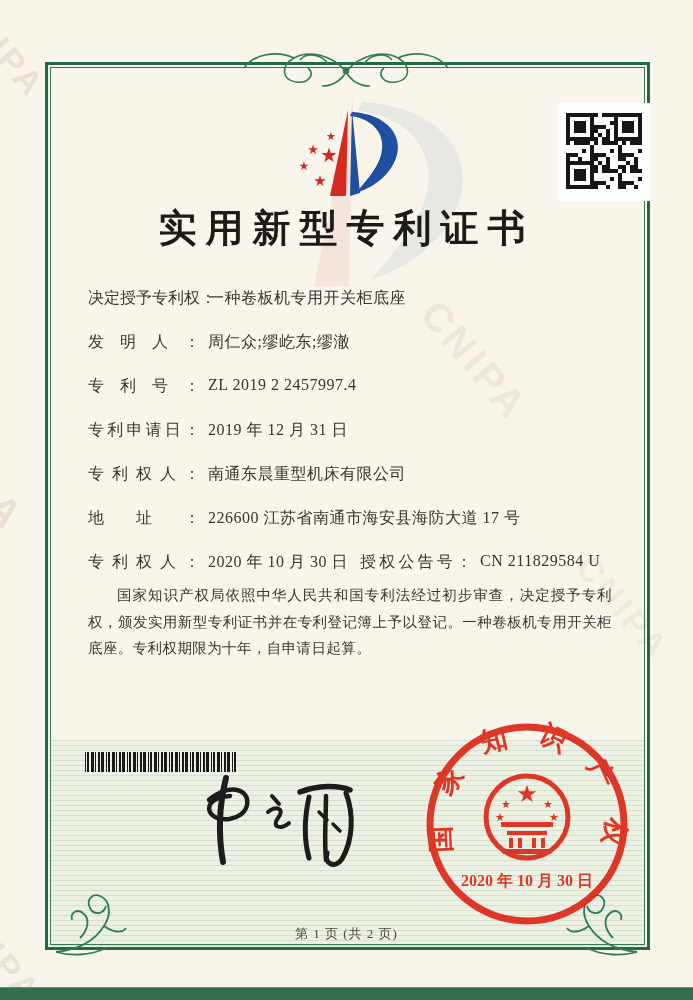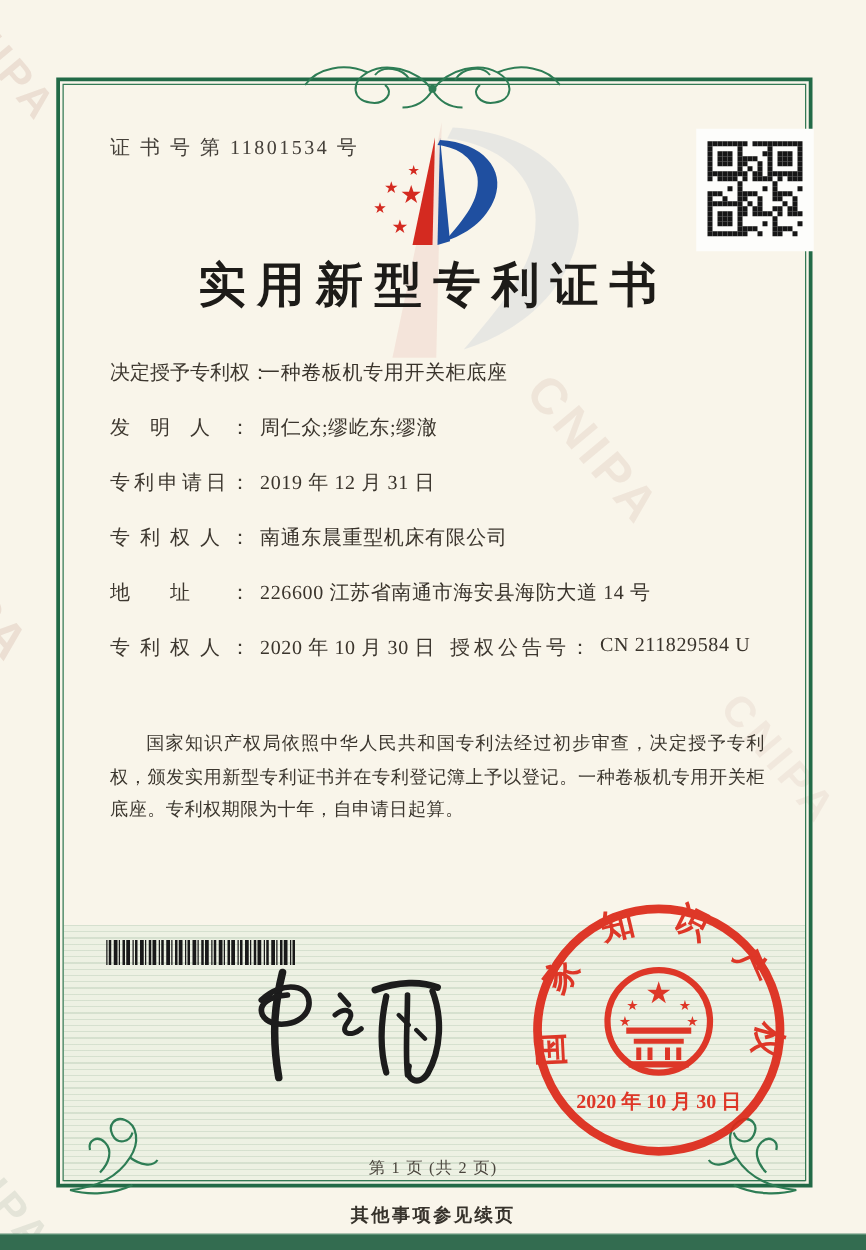--- a/index.html
+++ b/index.html
@@ -129,21 +129,20 @@
     </g>
   </svg>
   <svg class="ornament" style="left:565px;top:878px;transform:scaleX(-1);" width="78" height="80" viewBox="0 0 78 80">
     <g fill="none" stroke="#2e7d55" stroke-width="1.8">
       <path d="M6,74 C26,72 44,64 54,48 C62,36 60,22 50,18 C42,15 36,22 40,30 C44,38 54,36 56,28"></path>
       <path d="M6,74 C20,78 40,78 56,70 M30,60 C38,52 40,42 34,36 C28,30 20,34 22,42"></path>
       <path d="M54,48 C62,54 72,56 76,50"></path>
     </g>
   </svg>
 
-  <div class="cert-number">证 书 号 第 11801534 号</div>
 
   <svg class="ornament" style="left:292px;top:102px;" width="118" height="98" viewBox="0 0 118 98">
     <path d="M56,8 L38,94 L54,94 Z" fill="#d42a20"></path>
     <path d="M60,8 L58,94 L68,91 Z" fill="#1f4fa0"></path>
     <path d="M60,10 C95,12 112,34 104,56 C97,75 80,86 64,91 C80,72 92,58 90,40 C88,26 76,16 58,14 Z" fill="#1f4fa0"></path>
     <g fill="#d42a20" font-family="'DejaVu Sans',sans-serif" text-anchor="middle">
       <text x="39" y="38" font-size="11">★</text>
       <text x="21" y="52" font-size="13">★</text>
       <text x="12" y="68" font-size="12">★</text>
       <text x="28" y="84" font-size="15">★</text>
@@ -348,27 +347,30 @@
   <div class="title">实用新型专利证书</div>
 
   <div class="fields">
     <div class="frow">
       <span class="flabel">决定授予专利权：</span><span class="fvalue">一种卷板机专用开关柜底座</span>
     </div>
     <div class="frow">
       <span class="flabel">发明人：</span><span class="fvalue">周仁众;缪屹东;缪澈</span>
     </div>
     <div class="frow">
+      <span class="flabel">专利号：</span><span class="fvalue">ZL 2019 2 2457997.4</span>
+    </div>
+    <div class="frow">
       <span class="flabel">专利申请日：</span><span class="fvalue">2019 年 12 月 31 日</span>
     </div>
     <div class="frow">
       <span class="flabel">专利权人：</span><span class="fvalue">南通东晨重型机床有限公司</span>
     </div>
     <div class="frow">
-      <span class="flabel">地址：</span><span class="fvalue">226600 江苏省南通市海安县海防大道 14 号</span>
+      <span class="flabel">地址：</span><span class="fvalue">226600 江苏省南通市海安县海防大道 17 号</span>
     </div>
     <div class="frow">
       <span class="flabel">专利权人：</span><span class="fvalue">2020 年 10 月 30 日</span>
       <span class="fpair2">
         <span class="flabel">授权公告号：</span><span class="fvalue">CN 211829584 U</span>
       </span>
     </div>
   </div>
 
   <div class="paras">
@@ -462,16 +464,15 @@
           <rect x="101" y="124" width="4" height="10"></rect>
         <rect x="115" y="124" width="4" height="10"></rect>
           <rect x="124" y="124" width="4" height="10"></rect>
         <rect x="86" y="135" width="48" height="5"></rect>
       </g>
     </g>
     <text x="110" y="172" text-anchor="middle" font-size="16" fill="#dd2a1a" font-weight="bold" font-family="'Liberation Serif',serif">2020 年 10 月 30 日</text>
   </svg>
 
   <div class="footer-page">第 1 页 (共 2 页)</div>
-  <div class="footer-note">其他事项参见续页</div>
   <div class="bottom-strip"></div>
 
 </div>
 
 </body></html>

